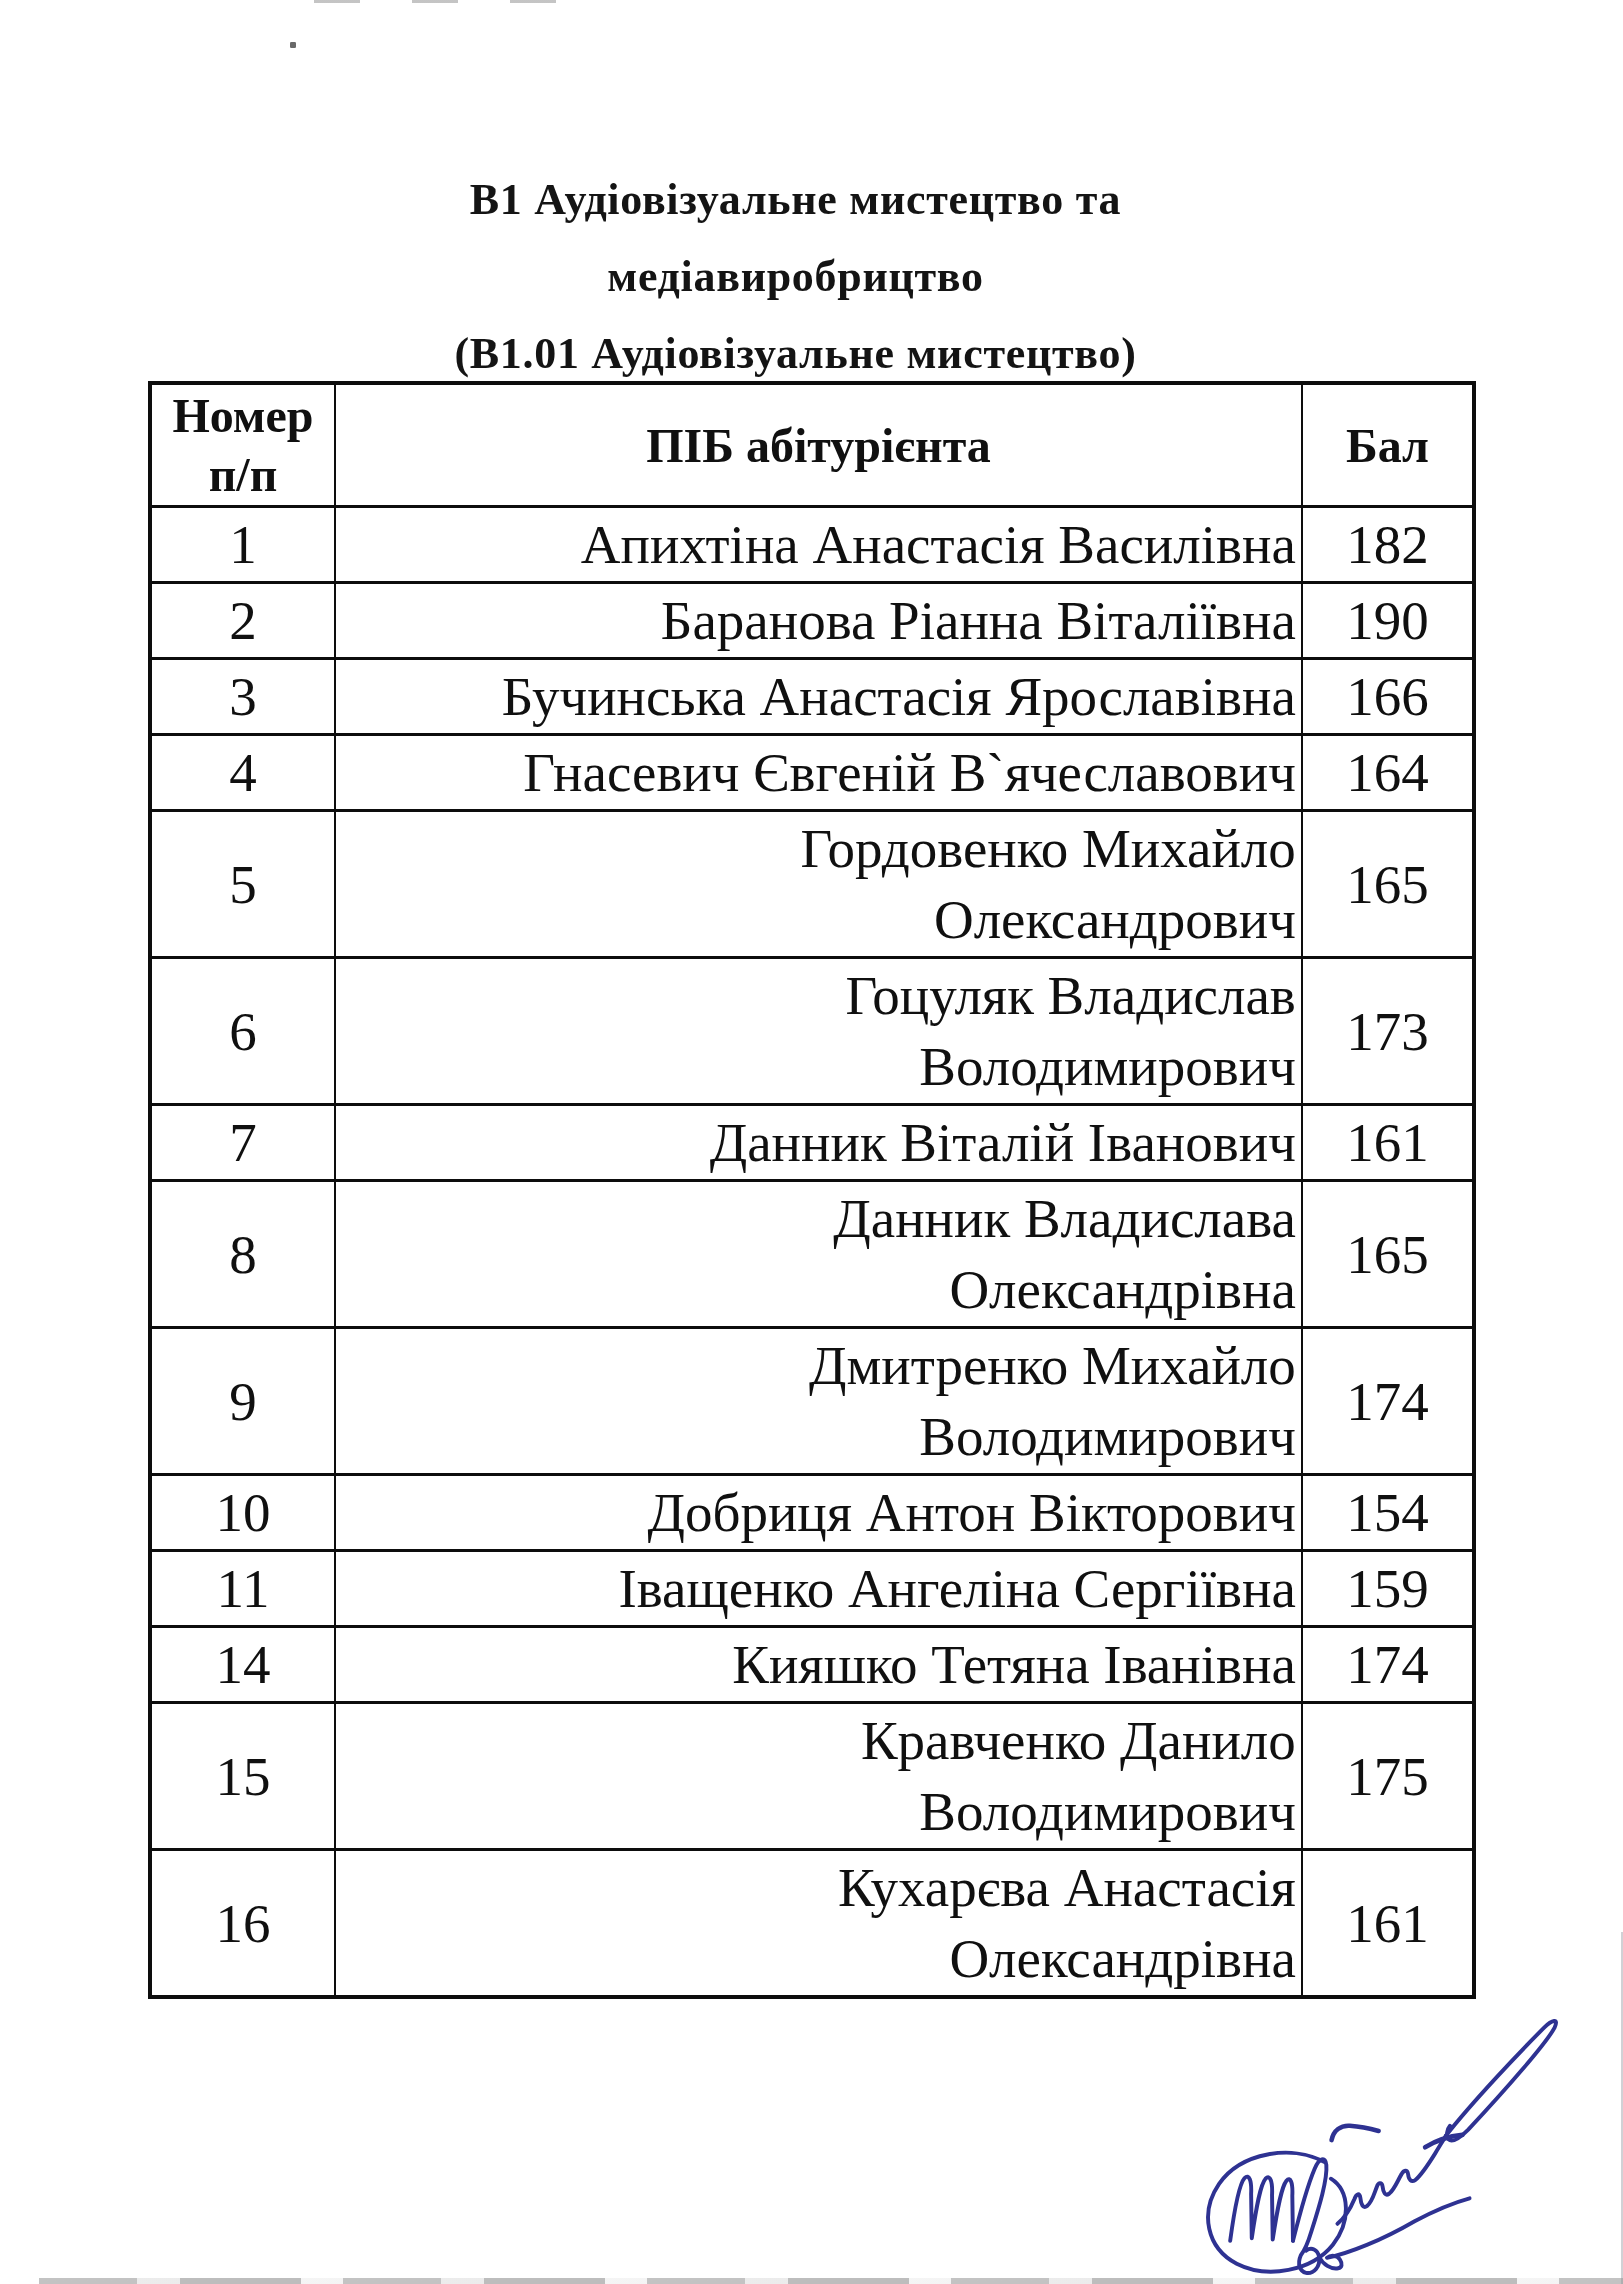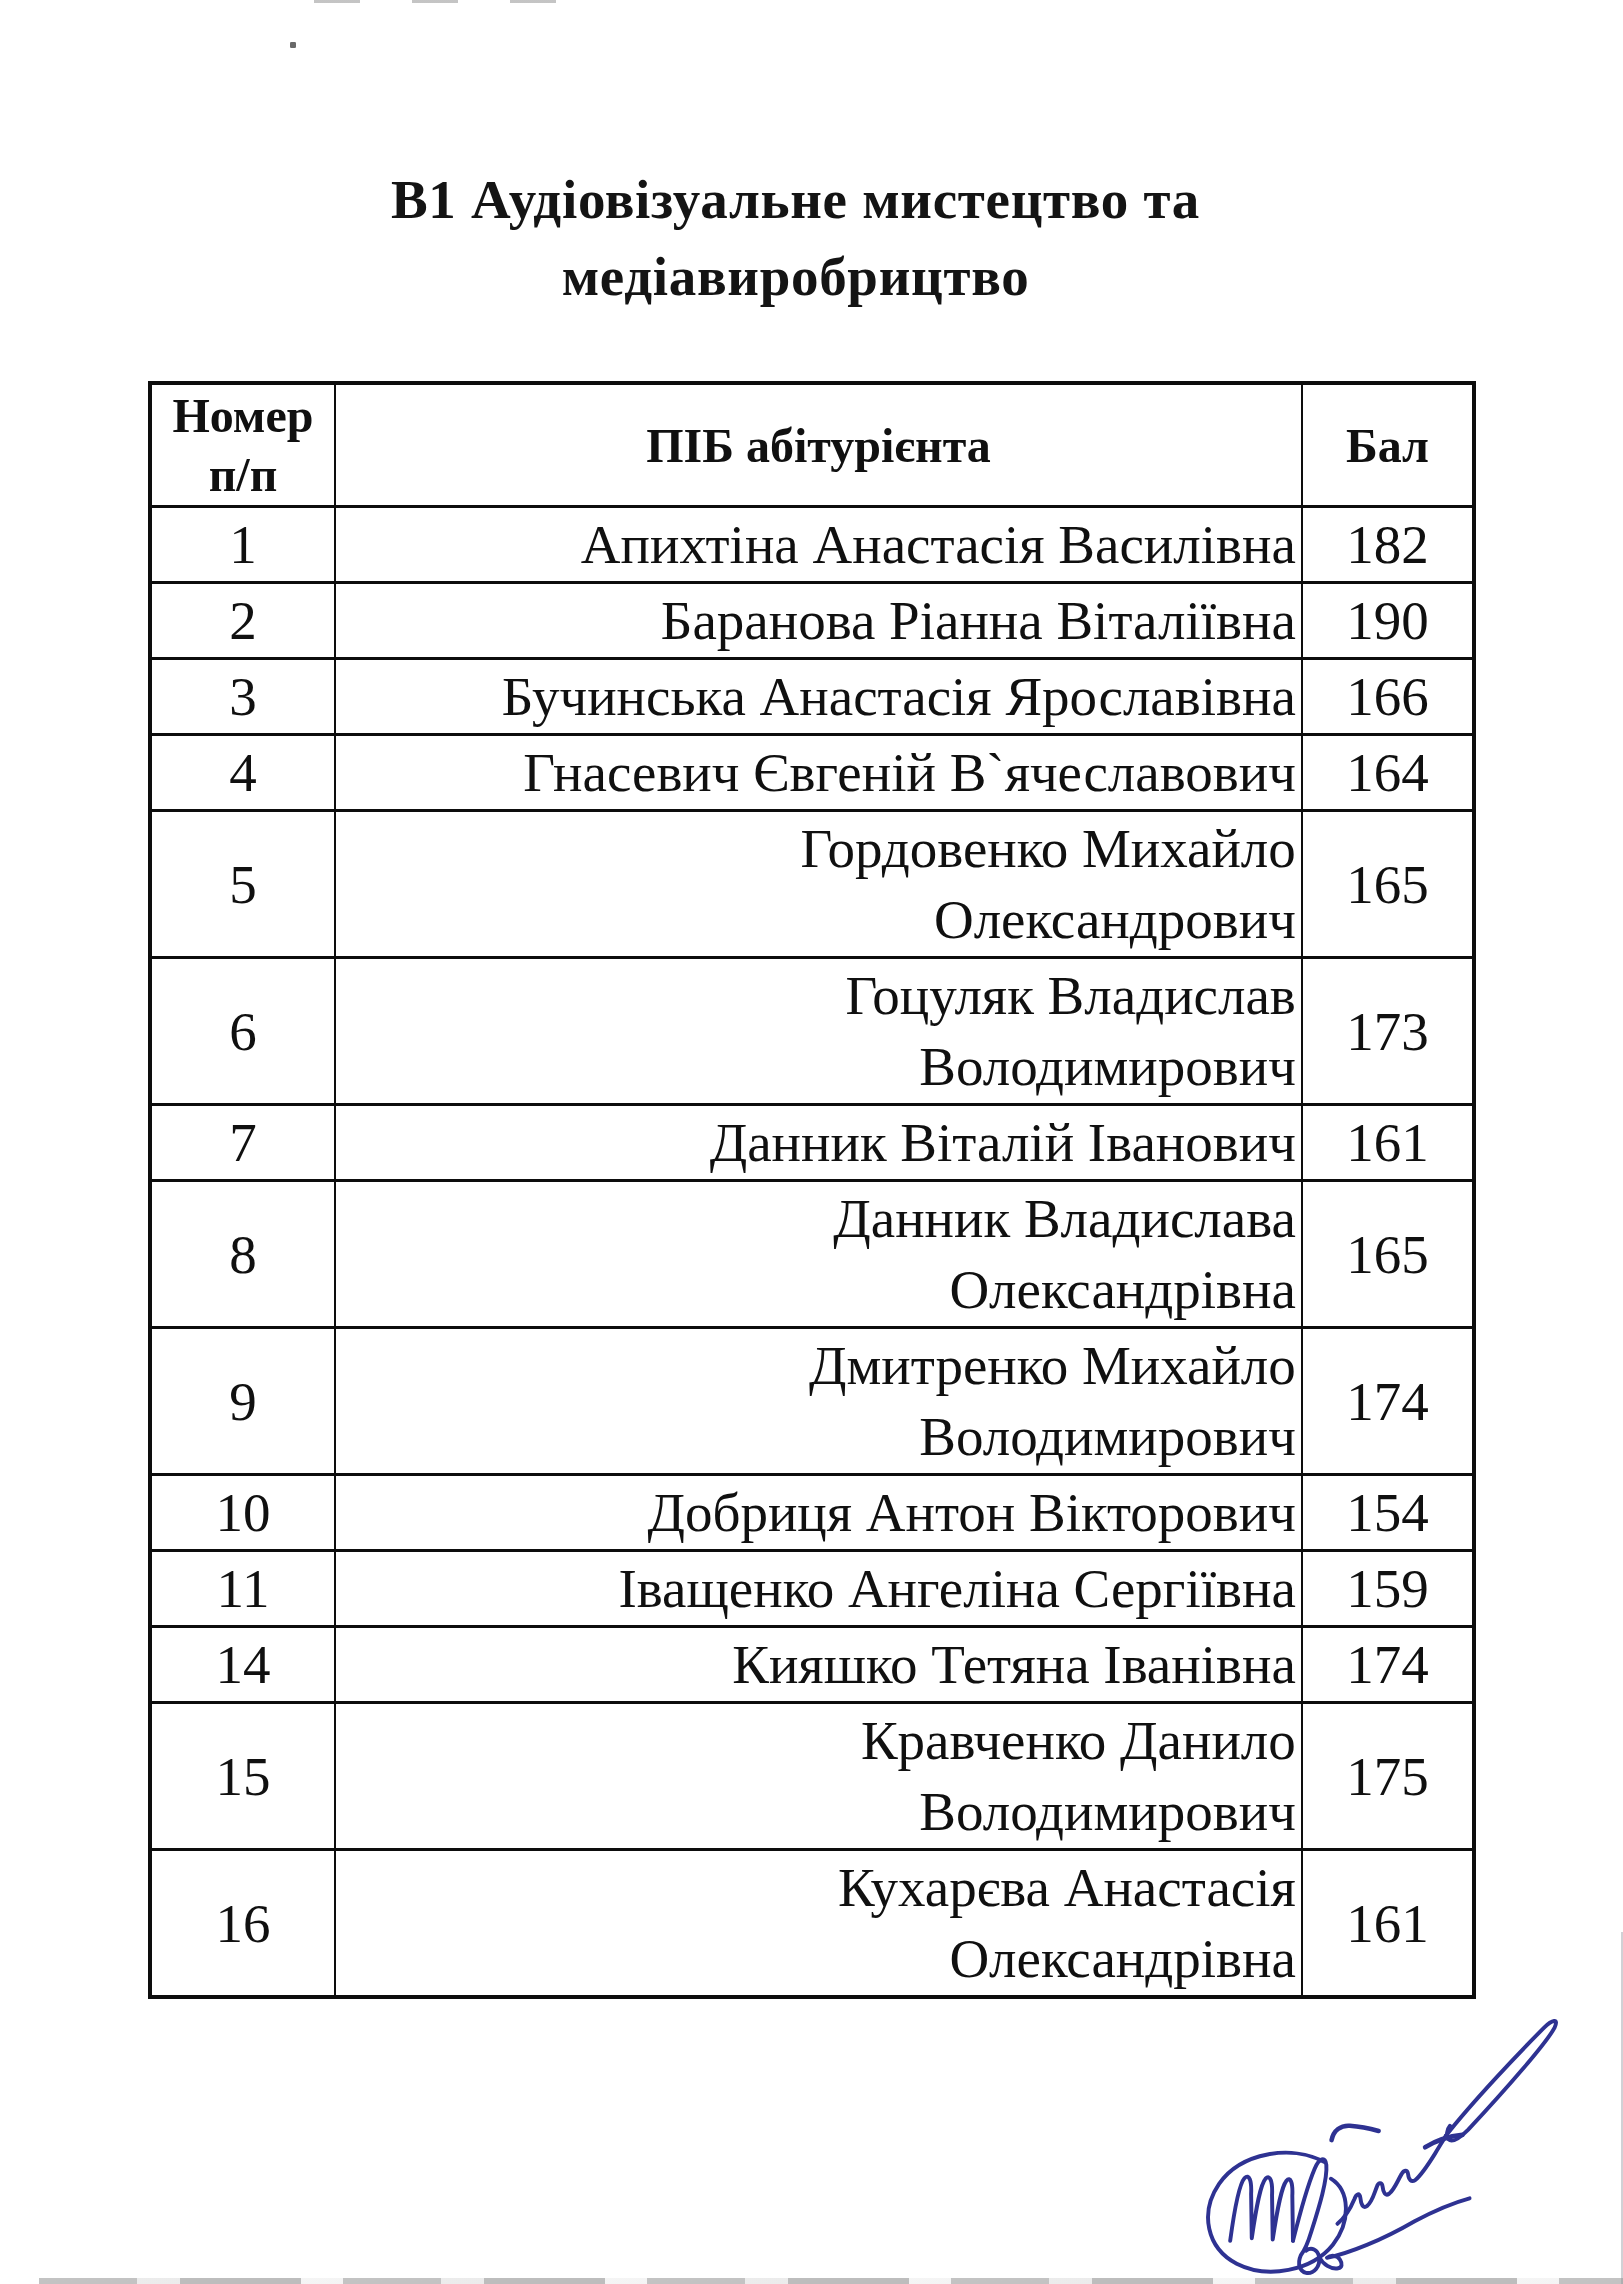--- a/index.html
+++ b/index.html
@@ -25,21 +25,21 @@
     background:repeating-linear-gradient(90deg,#929292 0 98px,#dcdcdc 98px 141px,#878787 141px 262px,#ececec 262px 304px);
     opacity:.55;
   }
   .edge-right{
     position:absolute;right:0;top:1932px;bottom:0;width:2.6px;
     background:#c6c6ca;opacity:.8;
   }
   .title{
     position:absolute;left:134px;top:161px;width:1323px;
     text-align:center;font-weight:bold;
-    font-size:55px;line-height:77px;
+    font-size:44px;line-height:77px;
     color:#141414;letter-spacing:0.7px;
   }
   table.score-table{
     position:absolute;left:148px;top:381px;width:1323px;
     border-collapse:collapse;table-layout:fixed;
     background:#fff;
     border:4.6px solid #0d0d0d;
     color:#101010;
   }
   .score-table th,.score-table td{
@@ -68,20 +68,21 @@
 </style>
 </head>
 <body>
 
 <div class="speck"></div>
 <div class="edge-top"></div>
 
 <header class="title">
   <div>В1 Аудіовізуальне мистецтво та</div>
   <div>медіавиробрицтво</div>
+  <div>(В1.01 Аудіовізуальне мистецтво)</div>
 </header>
 
 <table class="score-table">
   <colgroup>
     <col style="width:185px">
       <col style="width:967px">
       <col style="width:172px">
   </colgroup>
   <thead>
     <tr>

